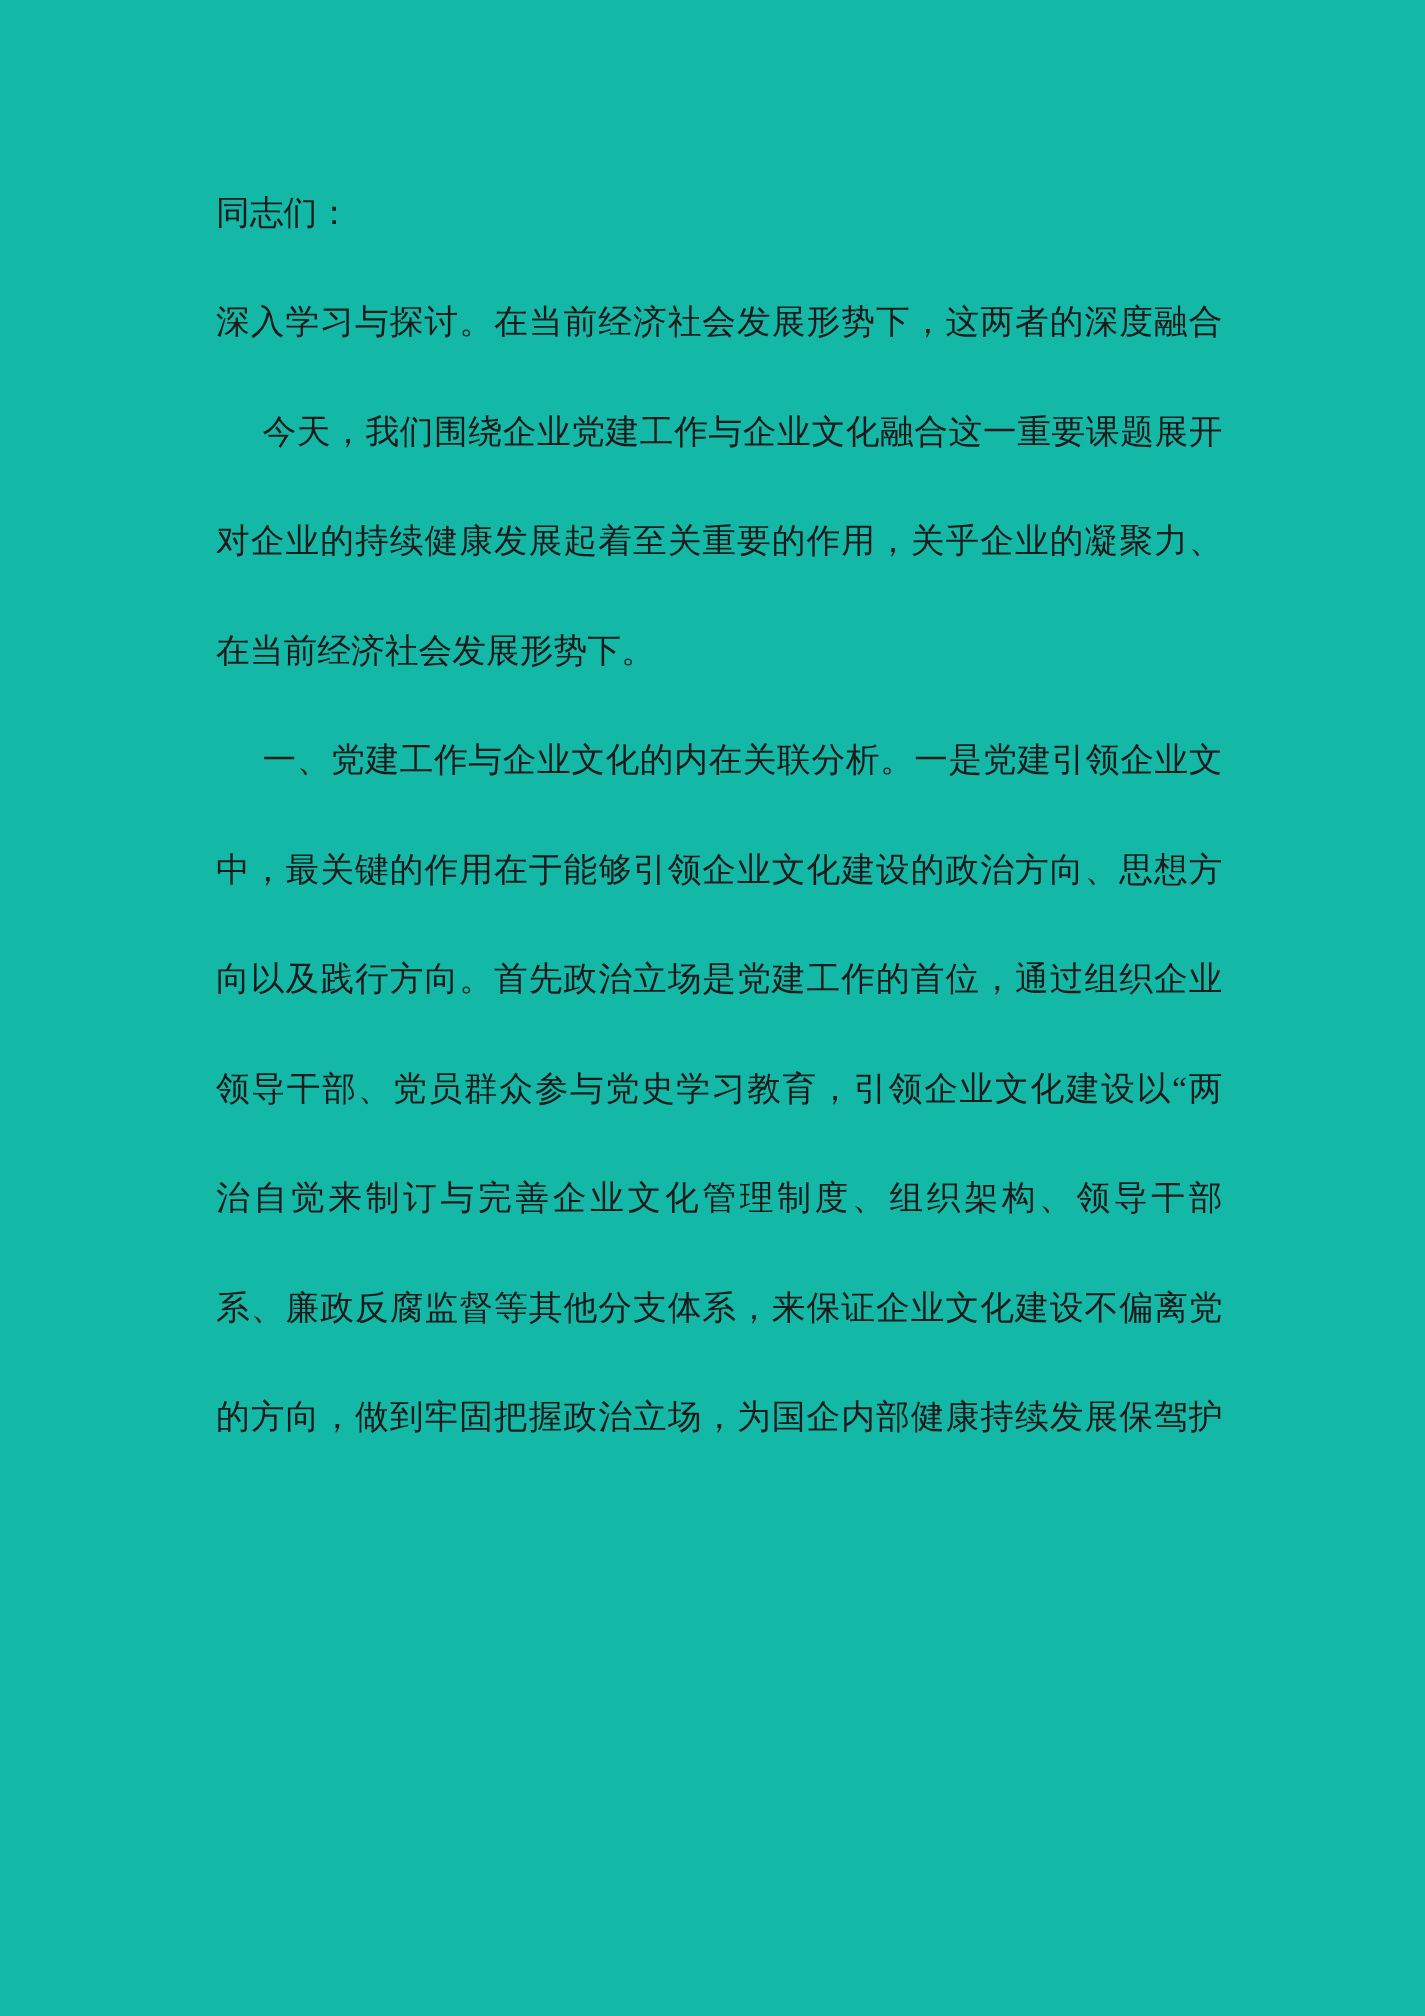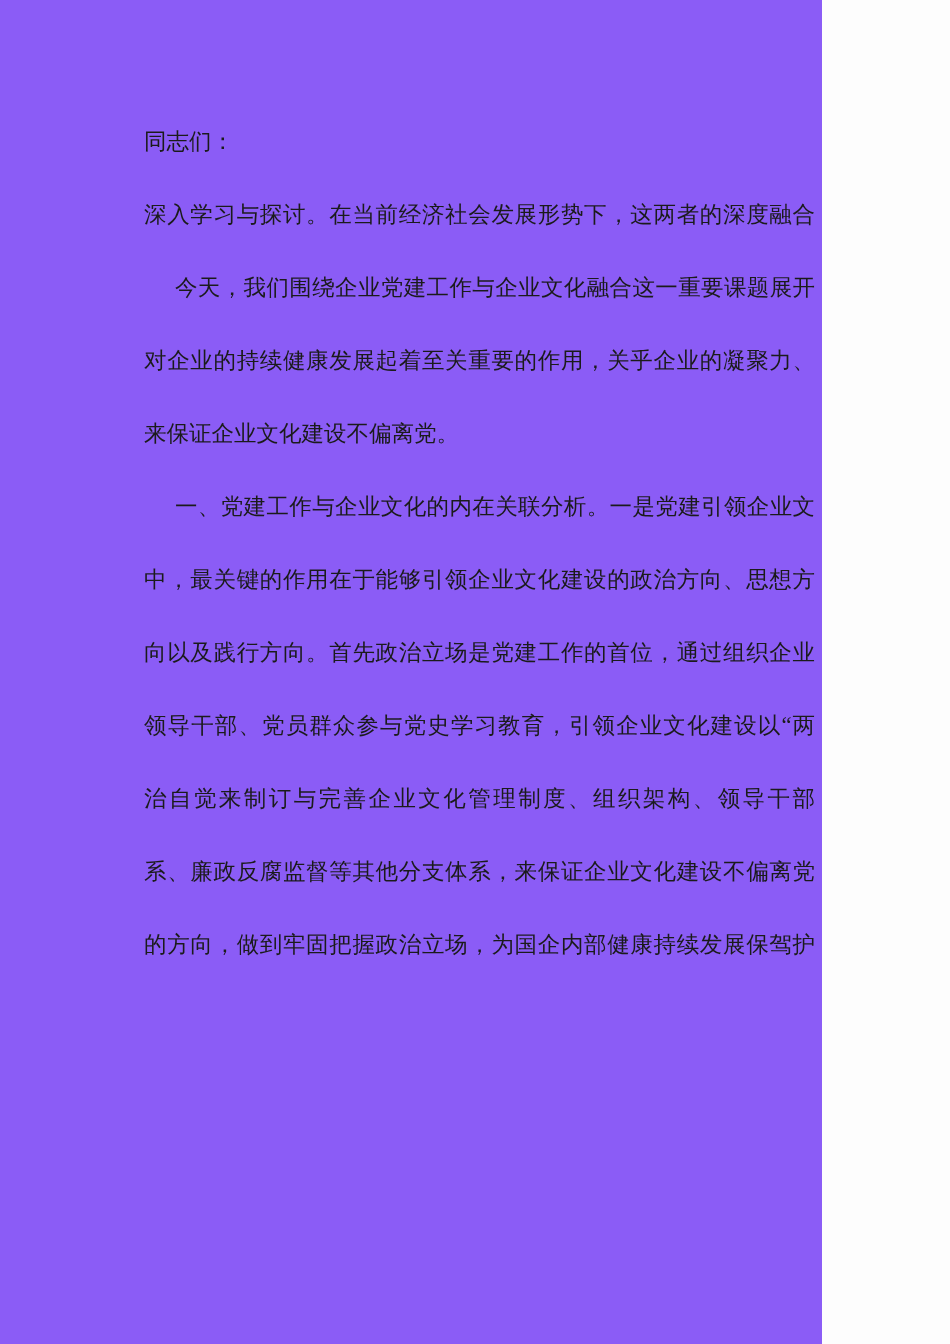--- a/index.html
+++ b/index.html
@@ -7,24 +7,24 @@
     padding: 0;
   }
   body {
     width: 950px;
     height: 1344px;
     background: #fdfdfd;
     overflow: hidden;
   }
   .doc-page {
     box-sizing: border-box;
-    width: 822px;
+    width: 950px;
     height: 1344px;
     padding: 105px 135px 0 144px;
-    background: #8b5cf6;
+    background: #14b8a6;
   }
   .doc-body {
     width: 671px;
   }
   .line {
     height: 73px;
     line-height: 73px;
     font-size: 22.5px;
     color: #1b1b1b;
     font-family: "Liberation Serif", "DejaVu Serif", serif;
@@ -43,21 +43,21 @@
 </style>
 </head>
 <body>
 
 <div class="doc-page">
   <div class="doc-body">
     <div class="line para-end">同志们：</div>
     <div class="line">深入学习与探讨。在当前经济社会发展形势下，这两者的深度融合</div>
     <div class="line indent">今天，我们围绕企业党建工作与企业文化融合这一重要课题展开</div>
     <div class="line">对企业的持续健康发展起着至关重要的作用，关乎企业的凝聚力、</div>
-    <div class="line para-end">来保证企业文化建设不偏离党。</div>
+    <div class="line para-end">在当前经济社会发展形势下。</div>
     <div class="line indent">一、党建工作与企业文化的内在关联分析。一是党建引领企业文</div>
     <div class="line">中，最关键的作用在于能够引领企业文化建设的政治方向、思想方</div>
     <div class="line">向以及践行方向。首先政治立场是党建工作的首位，通过组织企业</div>
     <div class="line">领导干部、党员群众参与党史学习教育，引领企业文化建设以“两</div>
     <div class="line">治自觉来制订与完善企业文化管理制度、组织架构、领导干部</div>
     <div class="line">系、廉政反腐监督等其他分支体系，来保证企业文化建设不偏离党</div>
     <div class="line">的方向，做到牢固把握政治立场，为国企内部健康持续发展保驾护</div>
   </div>
 </div>
 

